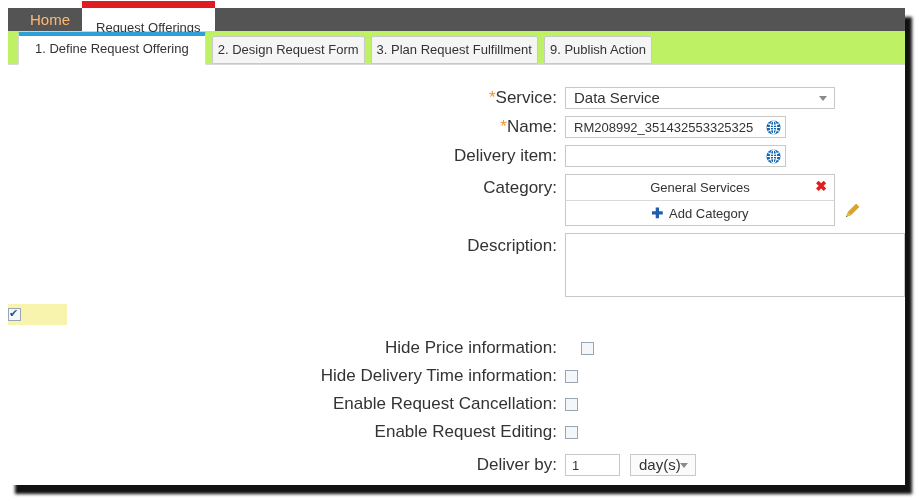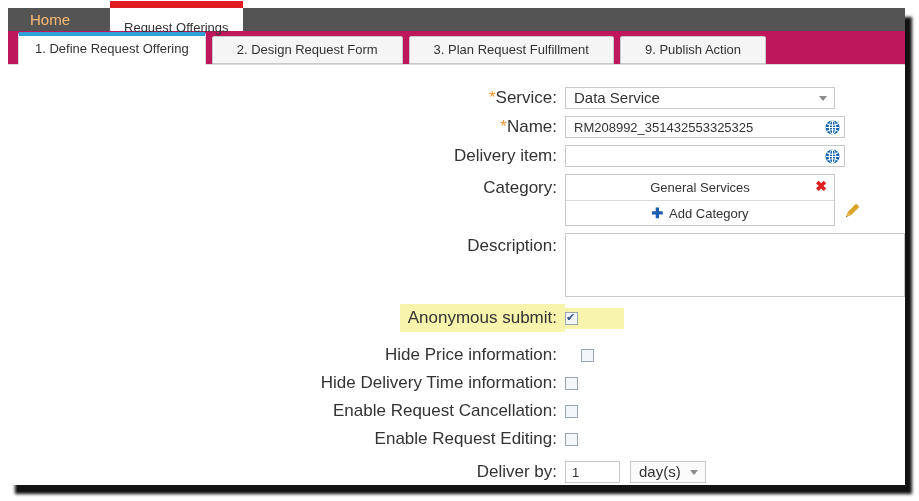--- a/index.html
+++ b/index.html
@@ -11,32 +11,32 @@
     background:#fff;
     box-shadow:7px 9px 3px 0 rgba(5,5,5,0.95);
   }
 
   
   .topbar { height:23px; background:var(--topbar_gray,#545454); display:flex; padding-left:10px; }
   .nav-tab { color:#fdba74; font-size:15px; line-height:23px; padding:0 12px; white-space:nowrap; cursor:pointer; }
   .nav-tab.active {
     background:#fff; color:#333; font-size:13px;
     border-top:7px solid var(--brand_red,#e11b22);
-    margin-top:-7px; line-height:23px; padding:8px 14px;margin-left:28px;
+    margin-top:-7px; line-height:23px; padding:8px 14px;
   }
 
   
   .tabstrip {
     display:flex; align-items:flex-end; height:34px;
-    padding:6px 10px 0; border-bottom:1px solid #d9d9d9; background:#be185d;
+    padding:6px 10px 0; border-bottom:1px solid #d9d9d9; background:#bef264;
   }
   .step {
     font-size:13px; color:#333; background:#f5f5f5;
     border:1px solid #c9c9c9; border-radius:2px 2px 0 0;
-    padding:5px 24px 6px; margin-right:6px; white-space:nowrap; cursor:pointer;
+    padding:5px 5px 6px; margin-right:6px; white-space:nowrap; cursor:pointer;
   }
   .step.active {
     background:#fff; border:1px solid #d9d9d9;
     border-top:4px solid var(--active_tab_blue,#2da0d6);
     border-bottom:1px solid #fff; margin-bottom:-1px;
     padding:5px 16px 8px; margin-right:6px;
   }
 
   
   .form { padding-top:22px; background:#fff; }
@@ -49,21 +49,21 @@
     width:270px; height:22px; border:1px solid #c9c9c9; background:#fff;
     position:relative; font-size:15px; color:#333; line-height:20px;
     padding:0 20px 0 8px; cursor:pointer; white-space:nowrap;
   }
   .arrow {
     position:absolute; right:7px; top:8px; width:0; height:0;
     border-left:4px solid transparent; border-right:4px solid transparent;
     border-top:5px solid #8a8a8a;
   }
 
-  .input-wrap { position:relative; width:280px; }
+  .input-wrap { position:relative; width:221px; }
   input.txt {
     width:100%; height:22px; border:1px solid #c9c9c9; background:#fff;
     font:13px "Liberation Sans",sans-serif; color:#333; padding:0 26px 0 8px; outline:none;
   }
   .globe { position:absolute; right:5px; top:4px; }
 
   .catbox { width:270px; border:1px solid #c9c9c9; position:relative; background:#fff; }
   .catrow { height:25px; position:relative; display:flex; align-items:center; justify-content:center; font-size:13px; color:#333; }
   .catrow + .catrow { border-top:1px solid #d9d9d9; }
   .remove { position:absolute; right:7px; top:4px; color:var(--remove_red,#df1f1f); font-weight:bold; font-size:14px; line-height:1; cursor:pointer; }
@@ -92,21 +92,21 @@
   .hl-r { background:var(--highlight_yellow,#f8f4ad); padding:4px 46px 4px 0; display:inline-flex; align-items:center; }
 
   .row.chk { margin-bottom:0; height:28px; }
   .row.first-chk { margin-top:4px;gap:16px; }
 
   .row.deliver { margin-top:8px; }
   input.num {
     width:55px; height:22px; border:1px solid #c9c9c9;
     font:13px "Liberation Sans",sans-serif; color:#333; padding:0 6px; outline:none;
   }
-  .select.small { width:76px; margin-left:10px; background:#fbfbfb; }
+  .select.small { width:66px; margin-left:10px; background:#fbfbfb; }
 </style>
 </head>
 <body>
 
 <div class="page">
   <div class="window">
 
     <div class="topbar">
       <div class="nav-tab">Home</div>
       <div class="nav-tab active">Request Offerings</div>
@@ -199,21 +199,20 @@
       </div>
 
       <div class="row desc-row">
         <div class="lbl"><span>Description:</span></div>
         <div class="ctl">
           <textarea class="desc" style=""></textarea>
         </div>
       </div>
 
       <div class="row anon">
-        <div class="lbl"><span class="hl-l">Anonymous submit:</span></div>
         <div class="ctl">
           <span class="hl-r">
             <span class="checkbox checked"></span>
           </span>
         </div>
       </div>
 
       <div class="row chk first-chk">
         <div class="lbl"><span>Hide Price information:</span></div>
         <div class="ctl">

